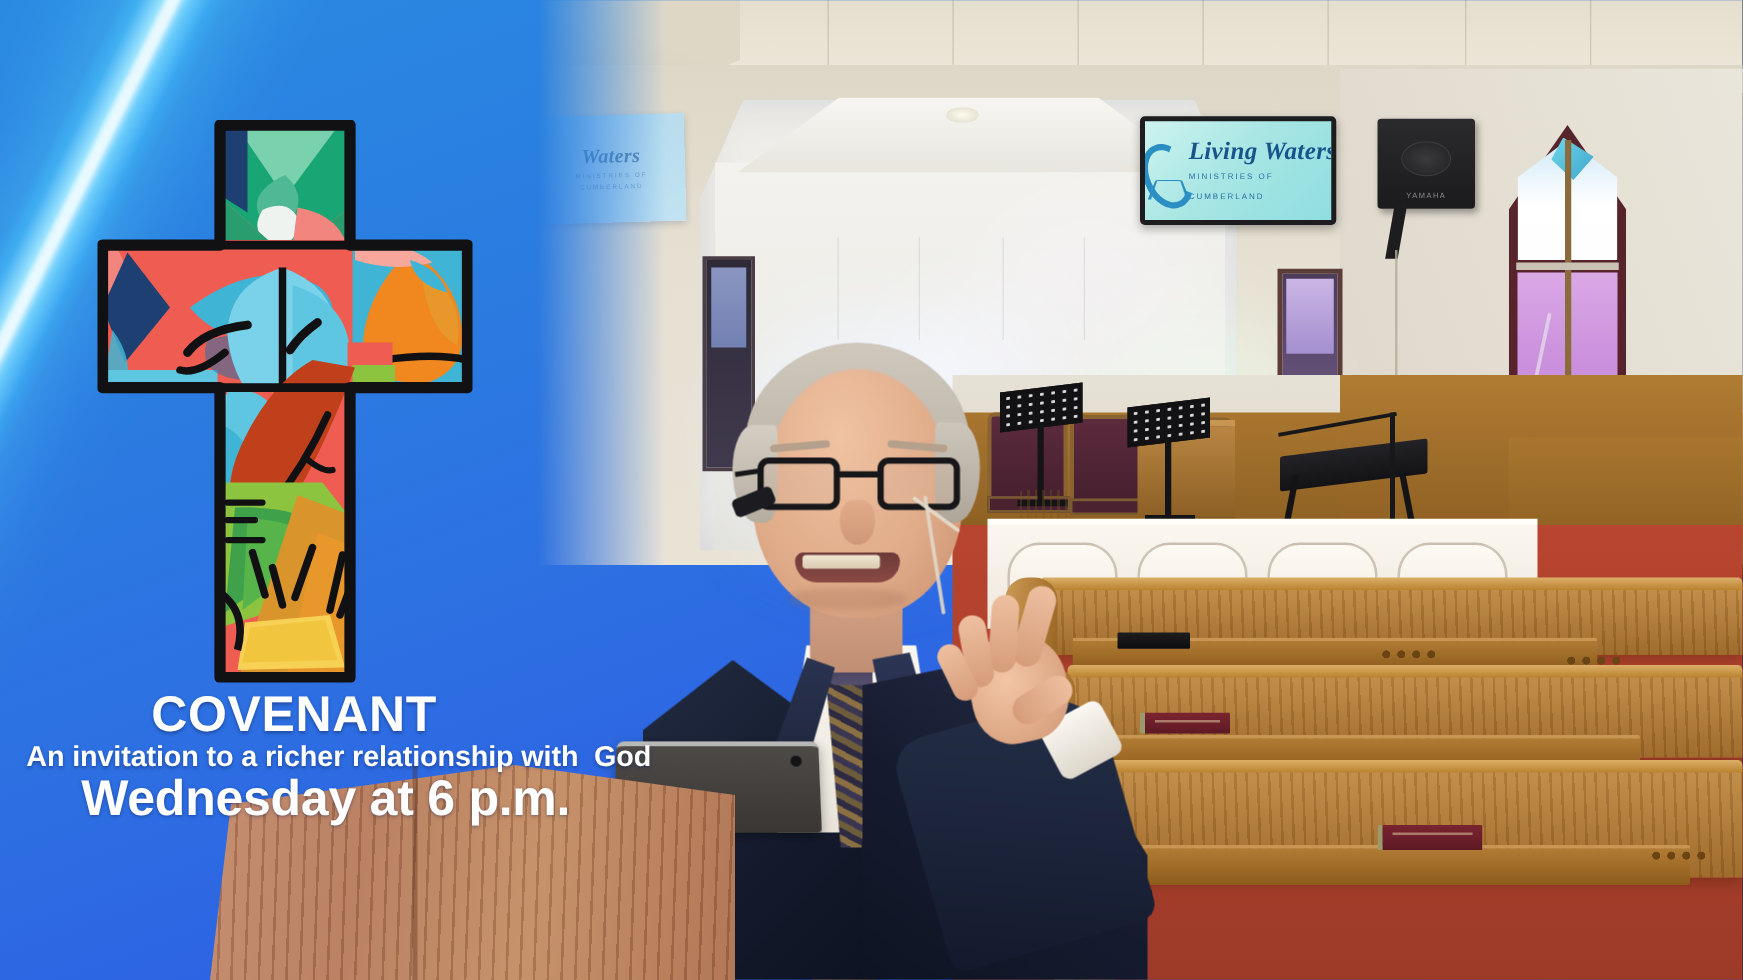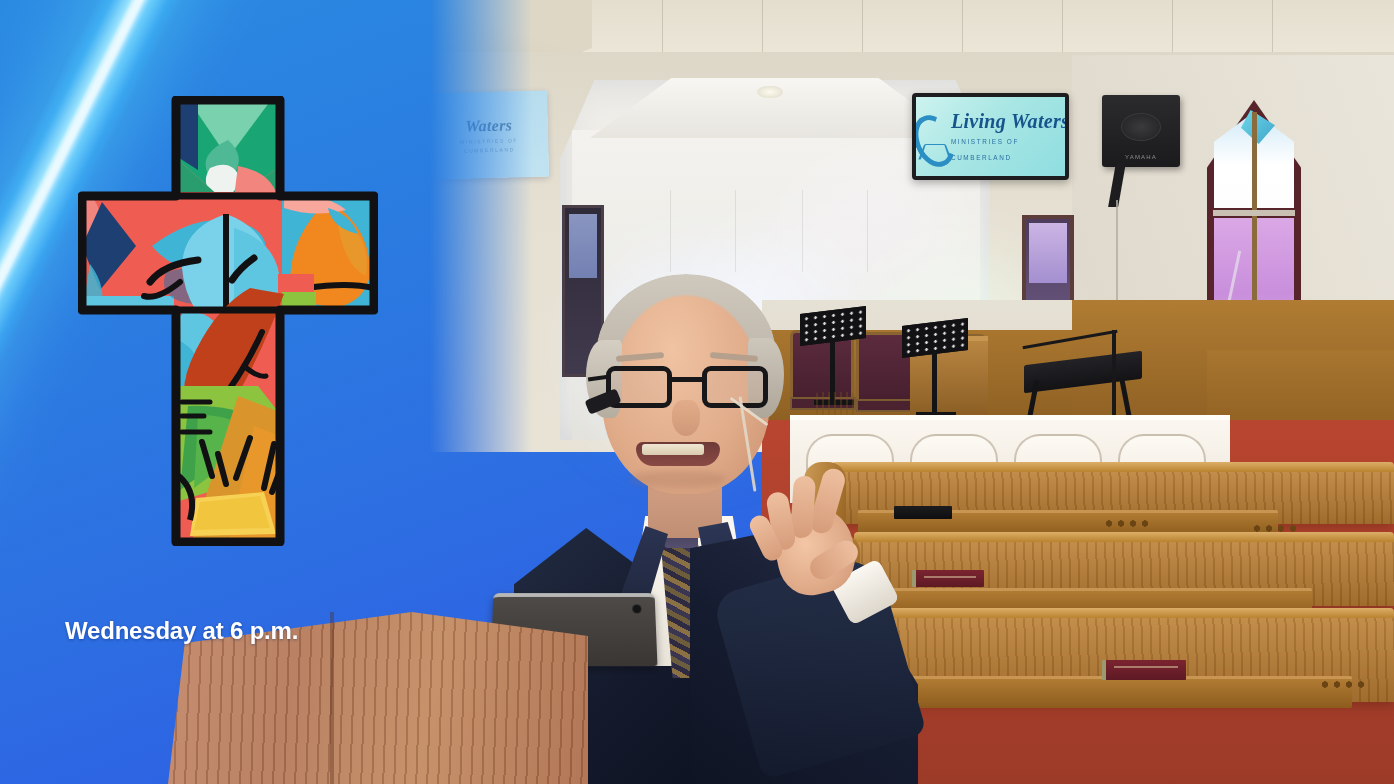--- a/index.html
+++ b/index.html
@@ -527,21 +527,21 @@
   
   .txt{
     position:absolute;
     color:#ffffff;
     font-weight:700;
     text-shadow:0 1px 3px rgba(10,30,80,.45);
     white-space:pre;
   }
   .t-title{ left:121px; top:550px; font-size:40px; letter-spacing:.5px; }
   .t-sub  { left:21px;  top:592px; font-size:23px; letter-spacing:-.1px; }
-  .t-when { left:65px;  top:617px; font-size:24px; letter-spacing:-.2px; }
+  .t-when { left:65px;  top:617px; font-size:40px; letter-spacing:-.2px; }
 </style>
 </head>
 <body>
 
 <div id="stage">
 
   <div class="bg-gradient"></div>
 
   <div class="photo">
     <div class="photo-mask">
@@ -817,15 +817,17 @@
         <path d="M118 402 L186 396 L198 438 L112 440 Z" fill="#f7d154"></path>
         <path d="M122 406 L182 400 L192 432 L116 434 Z" fill="#f2c53f"></path>
         <path d="M98 378 q22 16 14 46" stroke="#111113" stroke-width="6" fill="none"></path>
       </g>
 
       <path d="M98 4 H202 V100 H296 V214 H202 V446 H98 V214 H4 V100 H98 Z" fill="none" stroke="#111113" stroke-width="9" stroke-linejoin="round"></path>
       <path d="M98 100 H202 M98 214 H202" stroke="#111113" stroke-width="7" fill="none"></path>
     </svg>
   </div>
 
+  <div class="txt t-title">COVENANT</div>
+  <div class="txt t-sub">An invitation to a richer relationship with  God</div>
   <div class="txt t-when">Wednesday at 6 p.m.</div>
 
 </div>
 
 </body></html>

